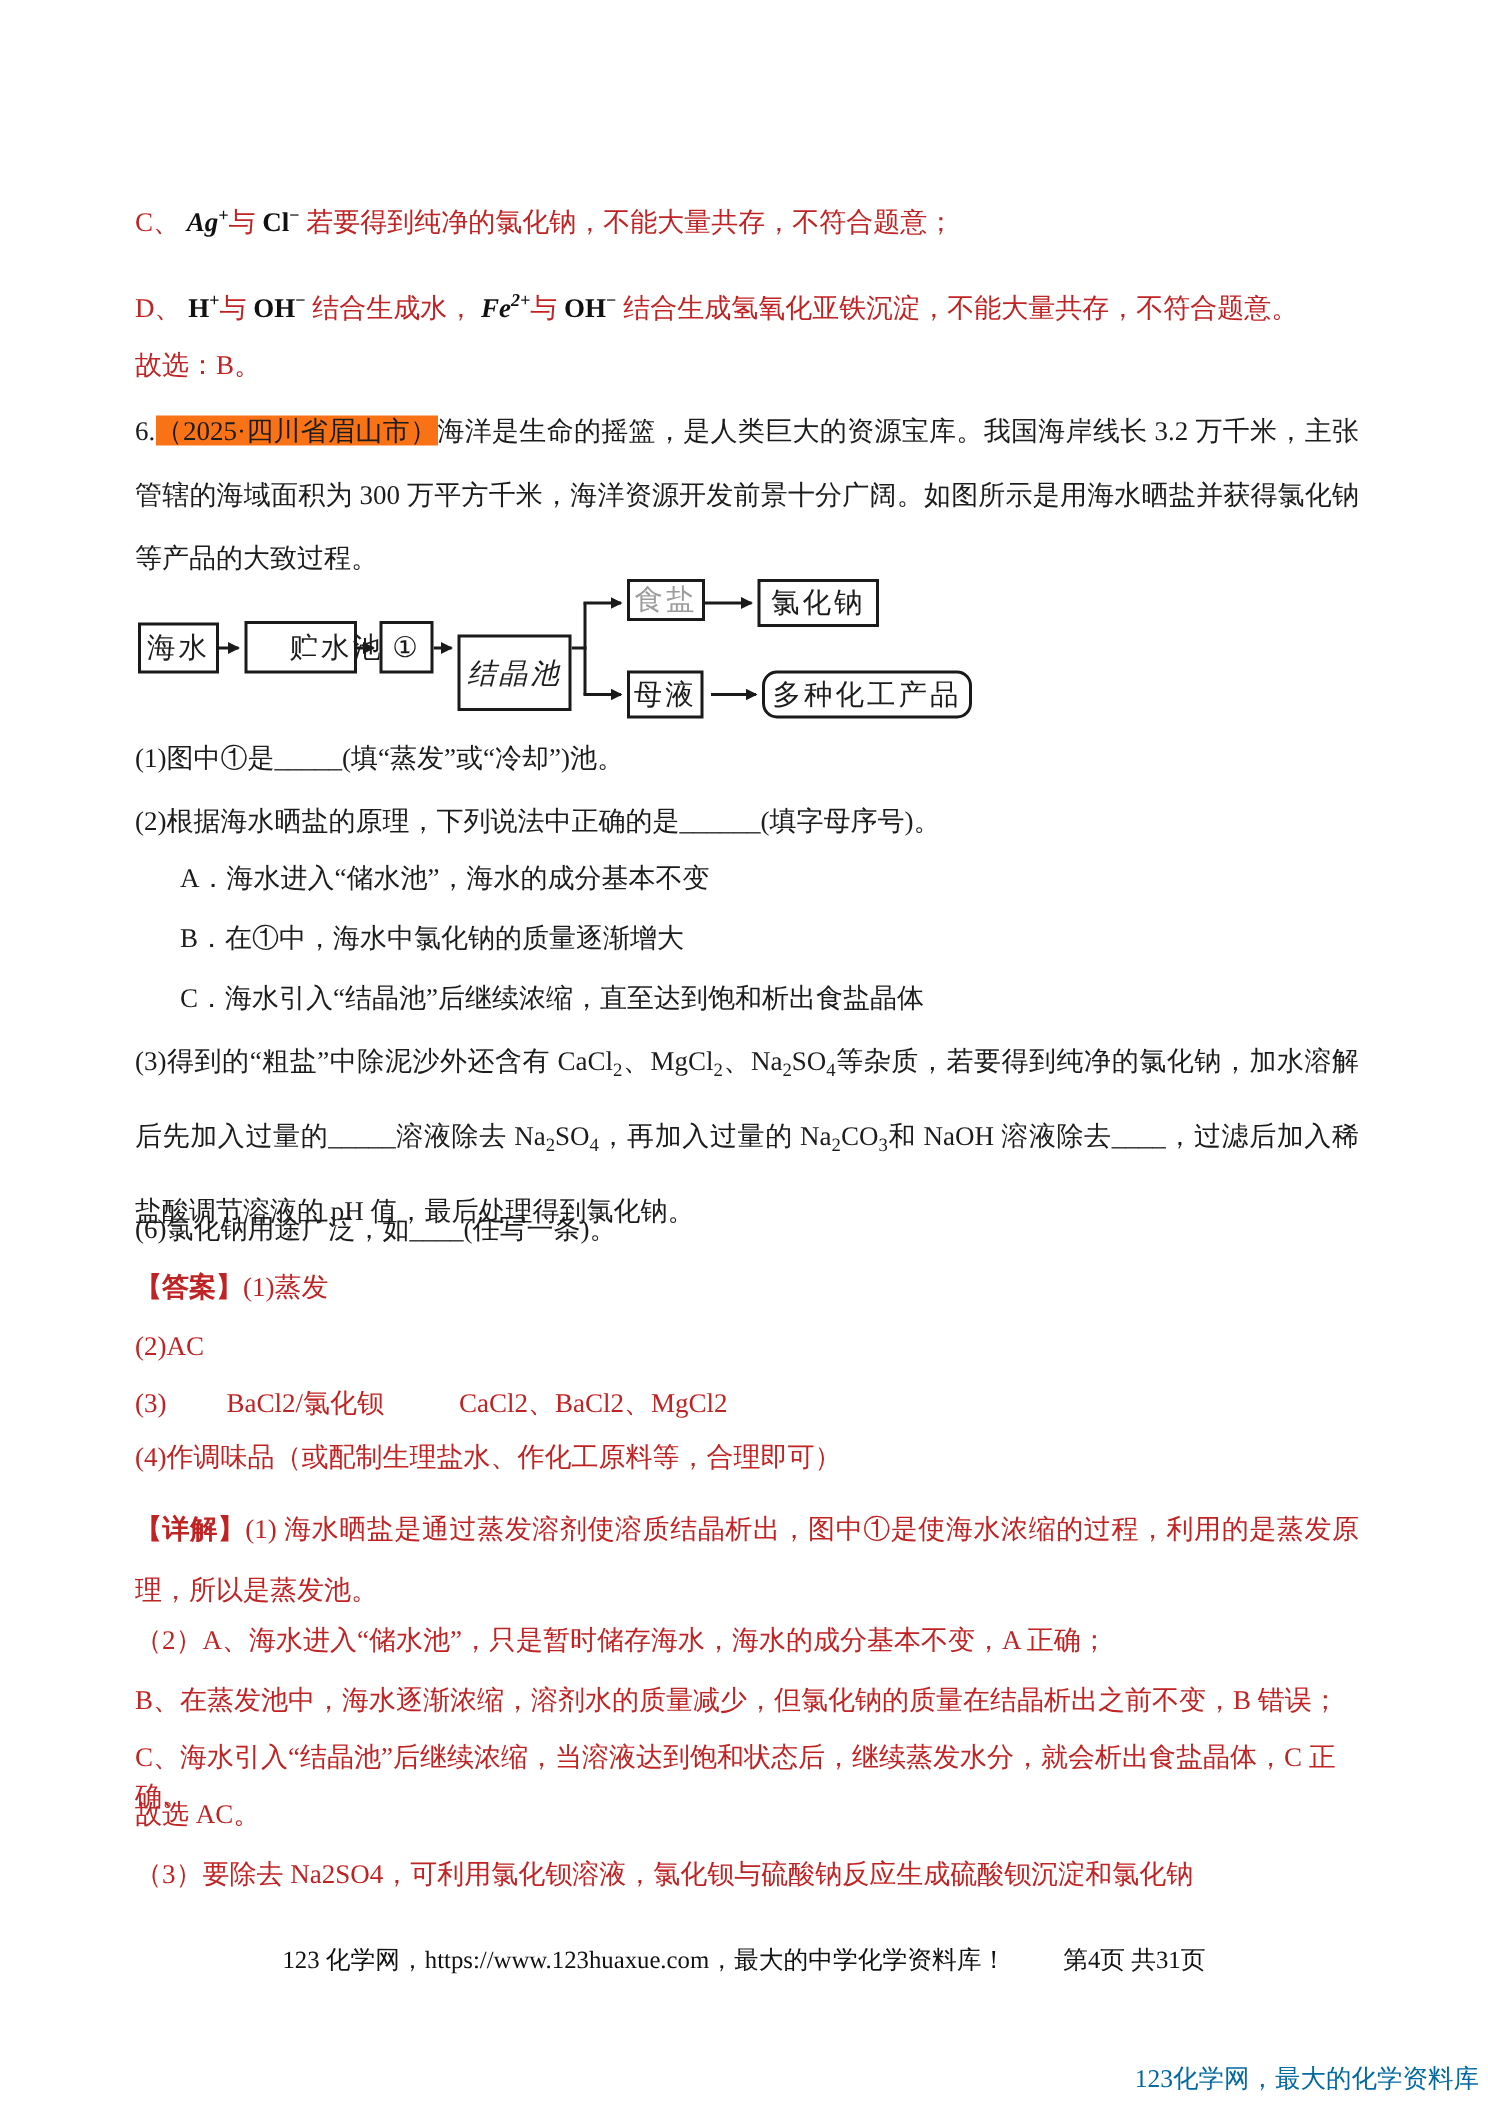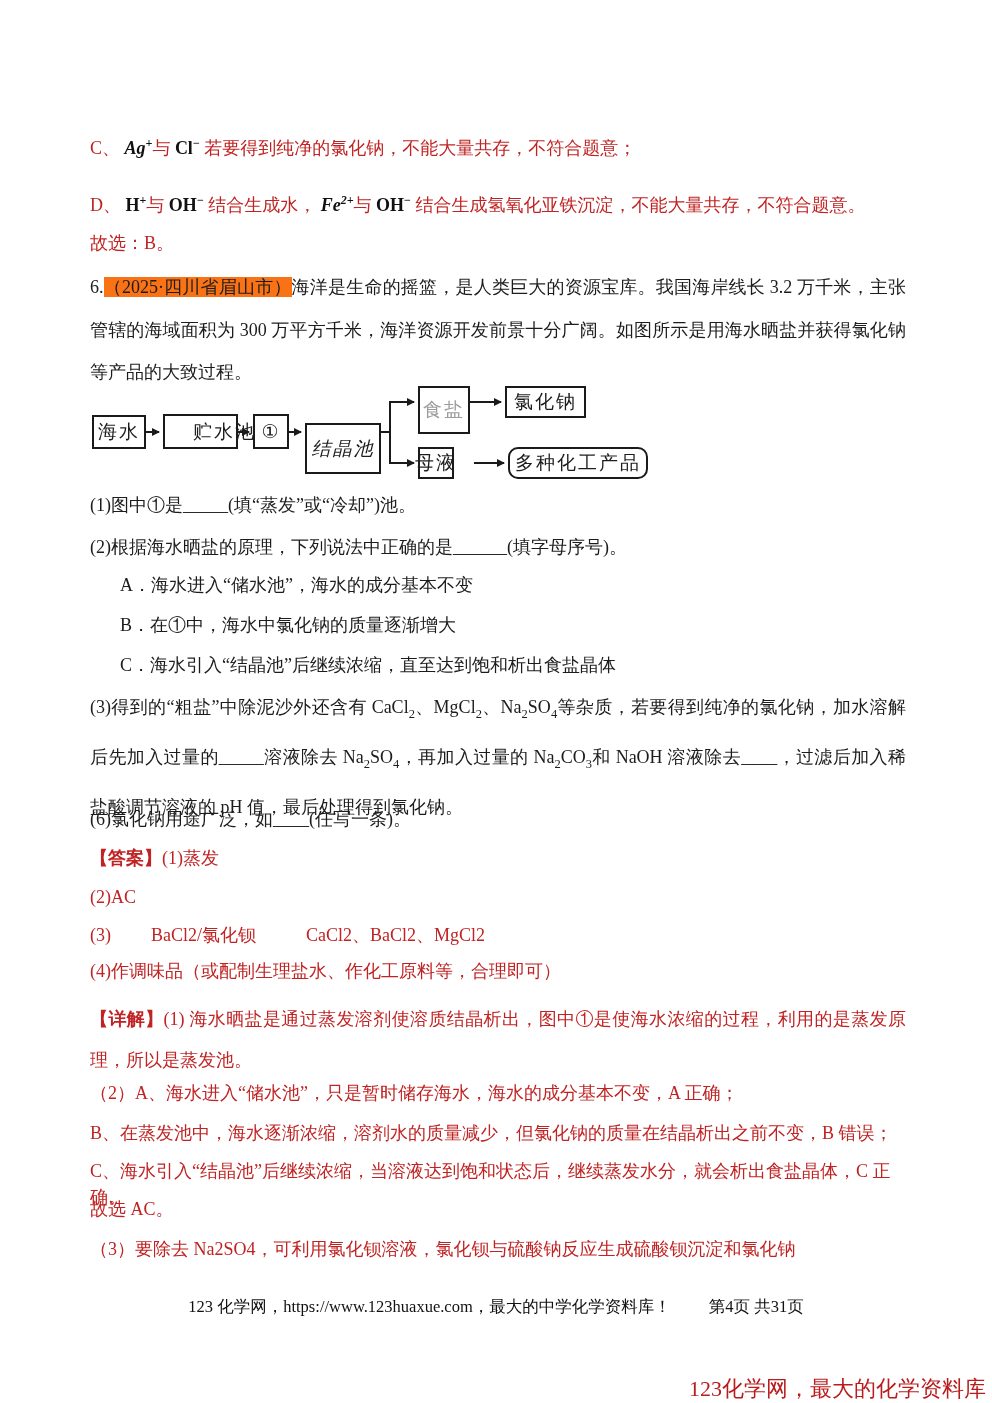--- a/index.html
+++ b/index.html
@@ -26,21 +26,21 @@
   .fbox{
     position:absolute;border:2px solid #1a1a1a;background:#fff;
     display:flex;align-items:center;justify-content:center;
     font-size:19px;letter-spacing:2px;box-sizing:border-box;white-space:nowrap;
   }
   .fbox.gray{color:#9c9c9c;}
   .ans-gap1{margin-left:40px;}
   .ans-gap2{margin-left:50px;}
   .footer{position:absolute;left:0;top:1296px;width:992px;text-align:center;font-size:16.5px;color:#111;}
   .footer .pg{margin-left:38px;}
-  .watermark{position:absolute;right:6px;top:1374px;font-size:22px;color:#b91c1c;}
+  .watermark{position:absolute;right:6px;top:1374px;font-size:17px;color:#0369a1;}
 </style>
 </head>
 <body>
 
 <p class="abs line red" style="top:130px"><span>C、</span> <b class="ion it"><span>Ag</span><sup>+</sup></b><span>与 </span><b class="ion"><span>Cl</span><sup>−</sup></b><span> 若要得到纯净的氯化钠，不能大量共存，不符合题意；</span></p>
 
 <p class="abs line red" style="top:187px"><span>D、</span> <b class="ion"><span>H</span><sup>+</sup></b><span>与 </span><b class="ion"><span>OH</span><sup>−</sup></b><span> 结合生成水， </span><b class="ion it"><span>Fe</span><sup>2+</sup></b><span>与 </span><b class="ion"><span>OH</span><sup>−</sup></b><span> 结合生成氢氧化亚铁沉淀，不能大量共存，不符合题意。</span></p>
 
 <p class="abs line red" style="top:230px">故选：B。</p>
 
@@ -62,23 +62,23 @@
       <line x1="297" y1="19" x2="322" y2="19" marker-end="url(#ah)"></line>
       <line x1="297" y1="80" x2="322" y2="80" marker-end="url(#ah)"></line>
       <line x1="378" y1="19" x2="409" y2="19" marker-end="url(#ah)"></line>
       <line x1="382" y1="80" x2="412" y2="80" marker-end="url(#ah)"></line>
     </g>
   </svg>
   <div class="fbox" style="left:0;top:32px;width:54px;height:34px;">海水</div>
   <div class="fbox" style="left:71px;top:31px;width:75px;height:35px;padding-left:48px;">贮水池</div>
   <div class="fbox" style="left:161px;top:31px;width:36px;height:35px;">①</div>
   <div class="fbox" style="left:213px;top:40px;width:76px;height:51px;font-style:italic;">结晶池</div>
-  <div class="fbox gray" style="left:326px;top:3px;width:52px;height:48px;">食盐</div>
+  <div class="fbox gray" style="left:326px;top:3px;width:52px;height:28px;">食盐</div>
   <div class="fbox" style="left:413px;top:3px;width:81px;height:32px;">氯化钠</div>
-  <div class="fbox" style="left:326px;top:64px;width:36px;height:32px;">母液</div>
+  <div class="fbox" style="left:326px;top:64px;width:51px;height:32px;">母液</div>
   <div class="fbox" style="left:416px;top:64px;width:140px;height:32px;border-radius:10px;">多种化工产品</div>
 </div>
 
 <p class="abs line" style="top:492px">(1)图中①是_____(填“蒸发”或“冷却”)池。</p>
 <p class="abs line" style="top:534px">(2)根据海水晒盐的原理，下列说法中正确的是______(填字母序号)。</p>
 <p class="abs opt" style="top:572px">A．海水进入“储水池”，海水的成分基本不变</p>
 <p class="abs opt" style="top:612px">B．在①中，海水中氯化钠的质量逐渐增大</p>
 <p class="abs opt" style="top:652px">C．海水引入“结晶池”后继续浓缩，直至达到饱和析出食盐晶体</p>
 
 <p class="abs para" style="top:686px;line-height:43.5px"><span>(3)得到的“粗盐”中除泥沙外还含有 CaCl</span><sub class="sb">2</sub><span>、MgCl</span><sub class="sb">2</sub><span>、Na</span><sub class="sb">2</sub><span>SO</span><sub class="sb">4</sub><span>等杂质，若要得到纯净的氯化钠，加水溶解后先加入过量的_____溶液除去 Na</span><sub class="sb">2</sub><span>SO</span><sub class="sb">4</sub><span>，再加入过量的 Na</span><sub class="sb">2</sub><span>CO</span><sub class="sb">3</sub><span>和 NaOH 溶液除去____，过滤后加入稀盐酸调节溶液的 pH 值，最后处理得到氯化钠。</span></p>

